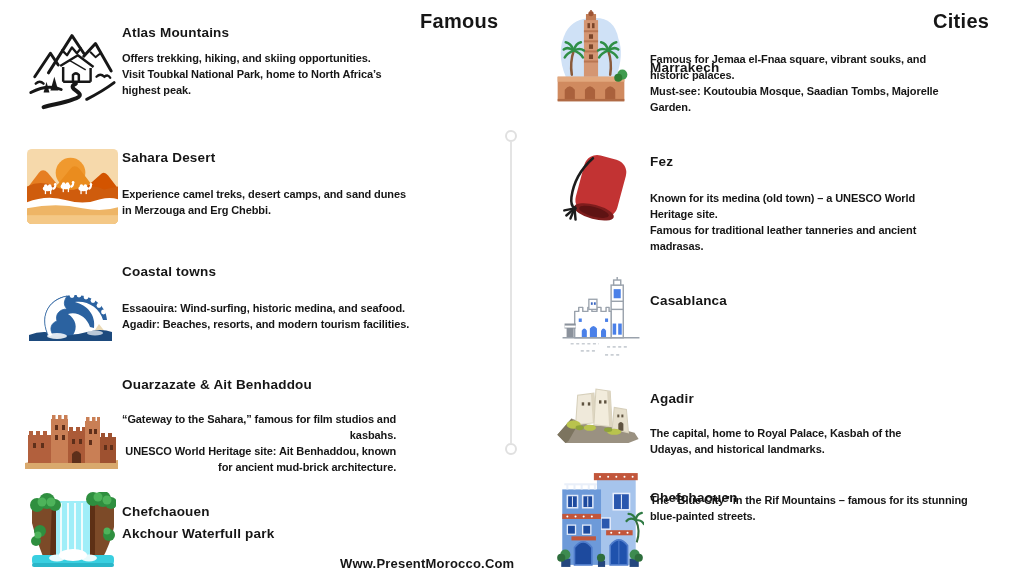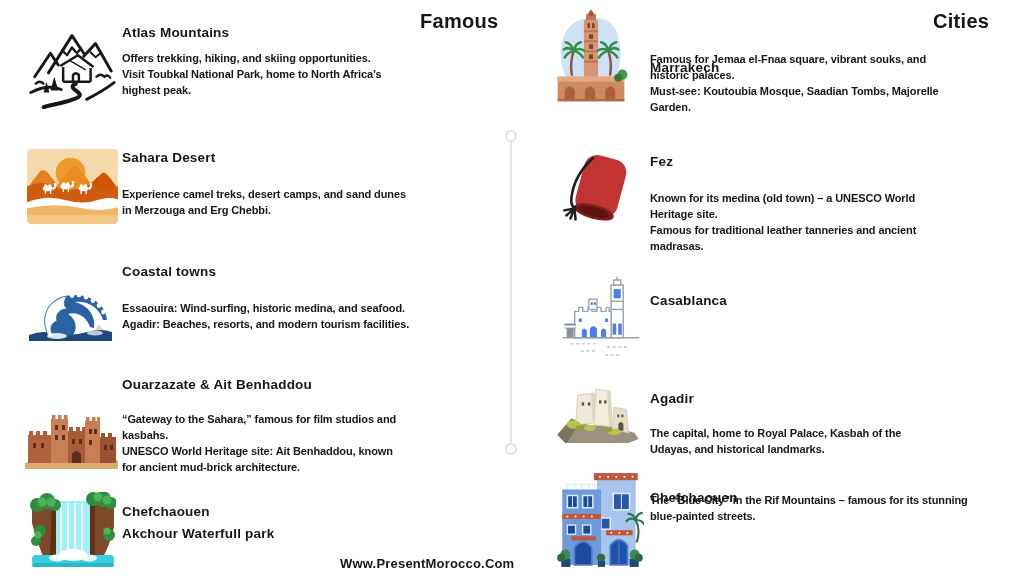--- a/index.html
+++ b/index.html
@@ -143,21 +143,21 @@
         <rect x="49" y="36" width="3" height="5"></rect>
       <rect x="56" y="36" width="3" height="5"></rect>
         <rect x="10" y="40" width="3" height="5"></rect>
       <rect x="18" y="40" width="3" height="5"></rect>
         <rect x="81" y="42" width="3" height="5"></rect>
         <rect x="87" y="42" width="3" height="5"></rect>
       <path d="M49 60 v-9 q4.5 -6 9 0 v9 Z"></path>
     </g>
   </svg>
   <div class="title" style="left:122px;top:377px;">Ouarzazate &amp; Ait Benhaddou</div>
-  <div class="desc" style="left:122px;top:411px;">“Gateway to the Sahara,” famous for film studios and
+  <div class="desc" style="left:122px;top:411px;text-align:right;">“Gateway to the Sahara,” famous for film studios and
 kasbahs.
 UNESCO World Heritage site: Ait Benhaddou, known
 for ancient mud-brick architecture.</div>
 
   <svg class="icon" style="left:30px;top:492px;width:86px;height:78px;" viewBox="0 0 86 76">
     <rect x="26" y="8" width="34" height="58" fill="#9feef8"></rect>
     <g stroke="#ffffff" stroke-width="2" opacity=".85">
       <line x1="31" y1="10" x2="31" y2="62"></line>
         <line x1="38" y1="10" x2="38" y2="62"></line>
       <line x1="45" y1="10" x2="45" y2="62"></line>

